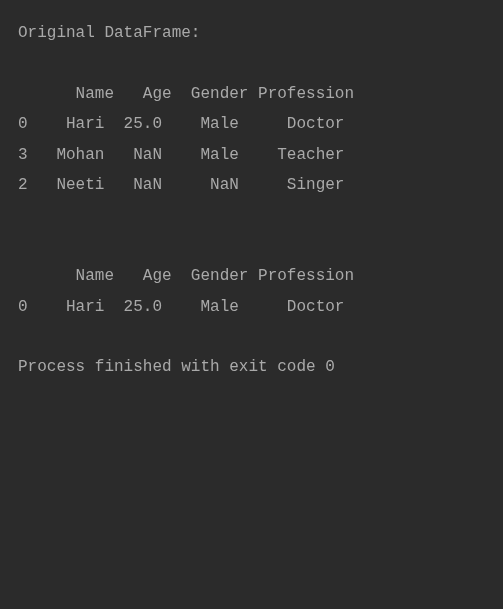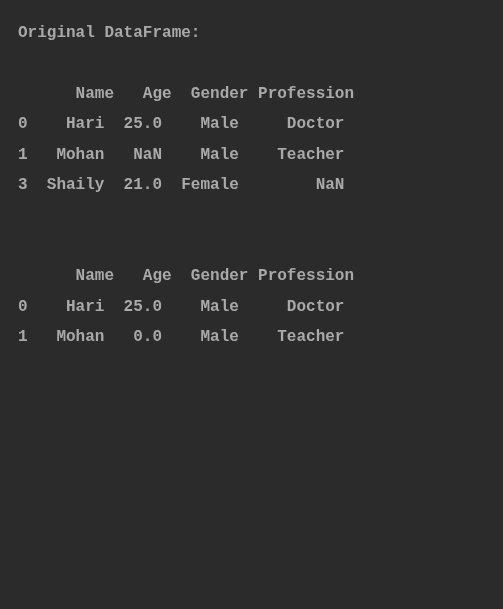--- a/index.html
+++ b/index.html
@@ -12,35 +12,34 @@
       color: #a9a9a9;
       font-family: 'Consolas', 'Courier New', monospace;
       font-size: 16px;
       padding: 18px;
       width: 503px;
       height: 609px;
       line-height: 1.9;
     }
     .output-line {
       white-space: pre;
-      font-weight: bold;
     }
     .blank-line {
       height: 1.9em;
     }
   </style>
 </head>
 <body>
 
 <div>
   <div class="output-line">Original DataFrame:</div>
   <div class="blank-line"></div>
   <div class="output-line">      Name   Age  Gender Profession</div>
   <div class="output-line">0    Hari  25.0    Male     Doctor</div>
-  <div class="output-line">1   Mohan   NaN    Male    Teacher</div>
-  <div class="output-line">3  Shaily  21.0  Female        NaN</div>
+  <div class="output-line">3   Mohan   NaN    Male    Teacher</div>
+  <div class="output-line">2   Neeti   NaN     NaN     Singer</div>
   <div class="blank-line"></div>
   <div class="blank-line"></div>
   <div class="output-line">      Name   Age  Gender Profession</div>
   <div class="output-line">0    Hari  25.0    Male     Doctor</div>
-  <div class="output-line">1   Mohan   0.0    Male    Teacher</div>
   <div class="blank-line"></div>
+  <div class="output-line">Process finished with exit code 0</div>
 </div>
 
 </body></html>

